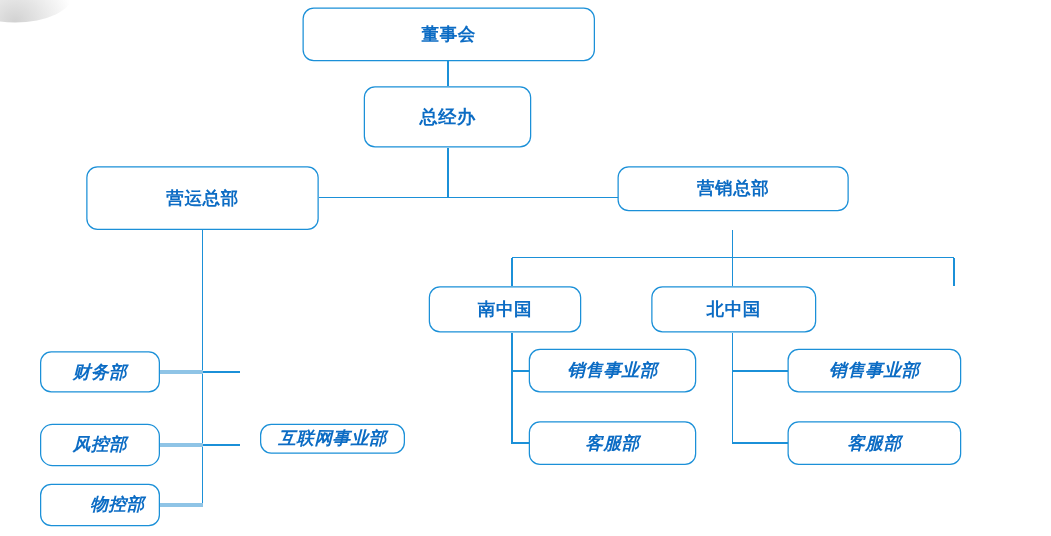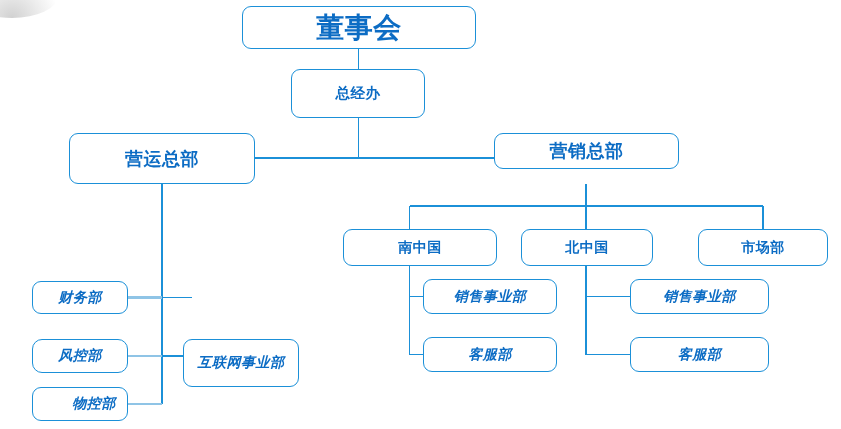--- a/index.html
+++ b/index.html
@@ -24,23 +24,23 @@
     box-sizing:border-box;
     border:1.4px solid #1b90d8;
     border-radius:9px;
     background:#ffffff;
     color:#0c6cc4;
     display:flex;align-items:center;justify-content:center;
     font-weight:bold;
     letter-spacing:.5px;
     white-space:nowrap;
   }
-  .lvl-root{font-size:28px;}
+  .lvl-root{font-size:14px;}
   .lvl-2{font-size:14.5px;}
-  .lvl-3{font-size:18px;}
+  .lvl-3{font-size:14px;}
   .lvl-4{font-size:14px;}
   .lvl-leaf{font-size:14px;font-style:italic;}
 </style>
 </head>
 <body>
 
 <div id="chart">
 
   <div class="corner-artifact"></div>
 
@@ -84,34 +84,33 @@
   </svg>
 
   <div class="node lvl-root" style="left:242px;top:6px;width:234px;height:43px;">董事会</div>
 
   <div class="node lvl-2" style="left:291px;top:69px;width:134px;height:49px;">总经办</div>
 
   <div class="node lvl-3" style="left:69px;top:133px;width:186px;height:51px;">营运总部</div>
 
   <div class="node lvl-3" style="left:494px;top:133px;width:185px;height:36px;">营销总部</div>
 
-  <div class="node lvl-4" style="left:343px;top:229px;width:154px;height:37px;">南中国</div>
+  <div class="node lvl-4" style="left:343px;top:229px;width:122px;height:37px;">南中国</div>
 
   <div class="node lvl-4" style="left:521px;top:229px;width:132px;height:37px;">北中国</div>
 
-  <div class="node lvl-4" style="left:698px;top:229px;width:130px;height:37px;">市场部</div>
 
   <div class="node lvl-leaf" style="left:32px;top:281px;width:96px;height:33px;">财务部</div>
 
   <div class="node lvl-leaf" style="left:32px;top:339px;width:96px;height:34px;border-radius:10px;">风控部</div>
 
   <div class="node lvl-leaf" style="left:32px;top:387px;width:96px;height:34px;padding-left:28px;">物控部</div>
 
 
-  <div class="node lvl-leaf" style="left:183px;top:339px;width:116px;height:48px;">互联网事业部</div>
+  <div class="node lvl-leaf" style="left:208px;top:339px;width:116px;height:24px;">互联网事业部</div>
 
   <div class="node lvl-leaf" style="left:423px;top:279px;width:134px;height:35px;">销售事业部</div>
 
   <div class="node lvl-leaf" style="left:423px;top:337px;width:134px;height:35px;">客服部</div>
 
   <div class="node lvl-leaf" style="left:630px;top:279px;width:139px;height:35px;">销售事业部</div>
 
   <div class="node lvl-leaf" style="left:630px;top:337px;width:139px;height:35px;">客服部</div>
 
 </div>

